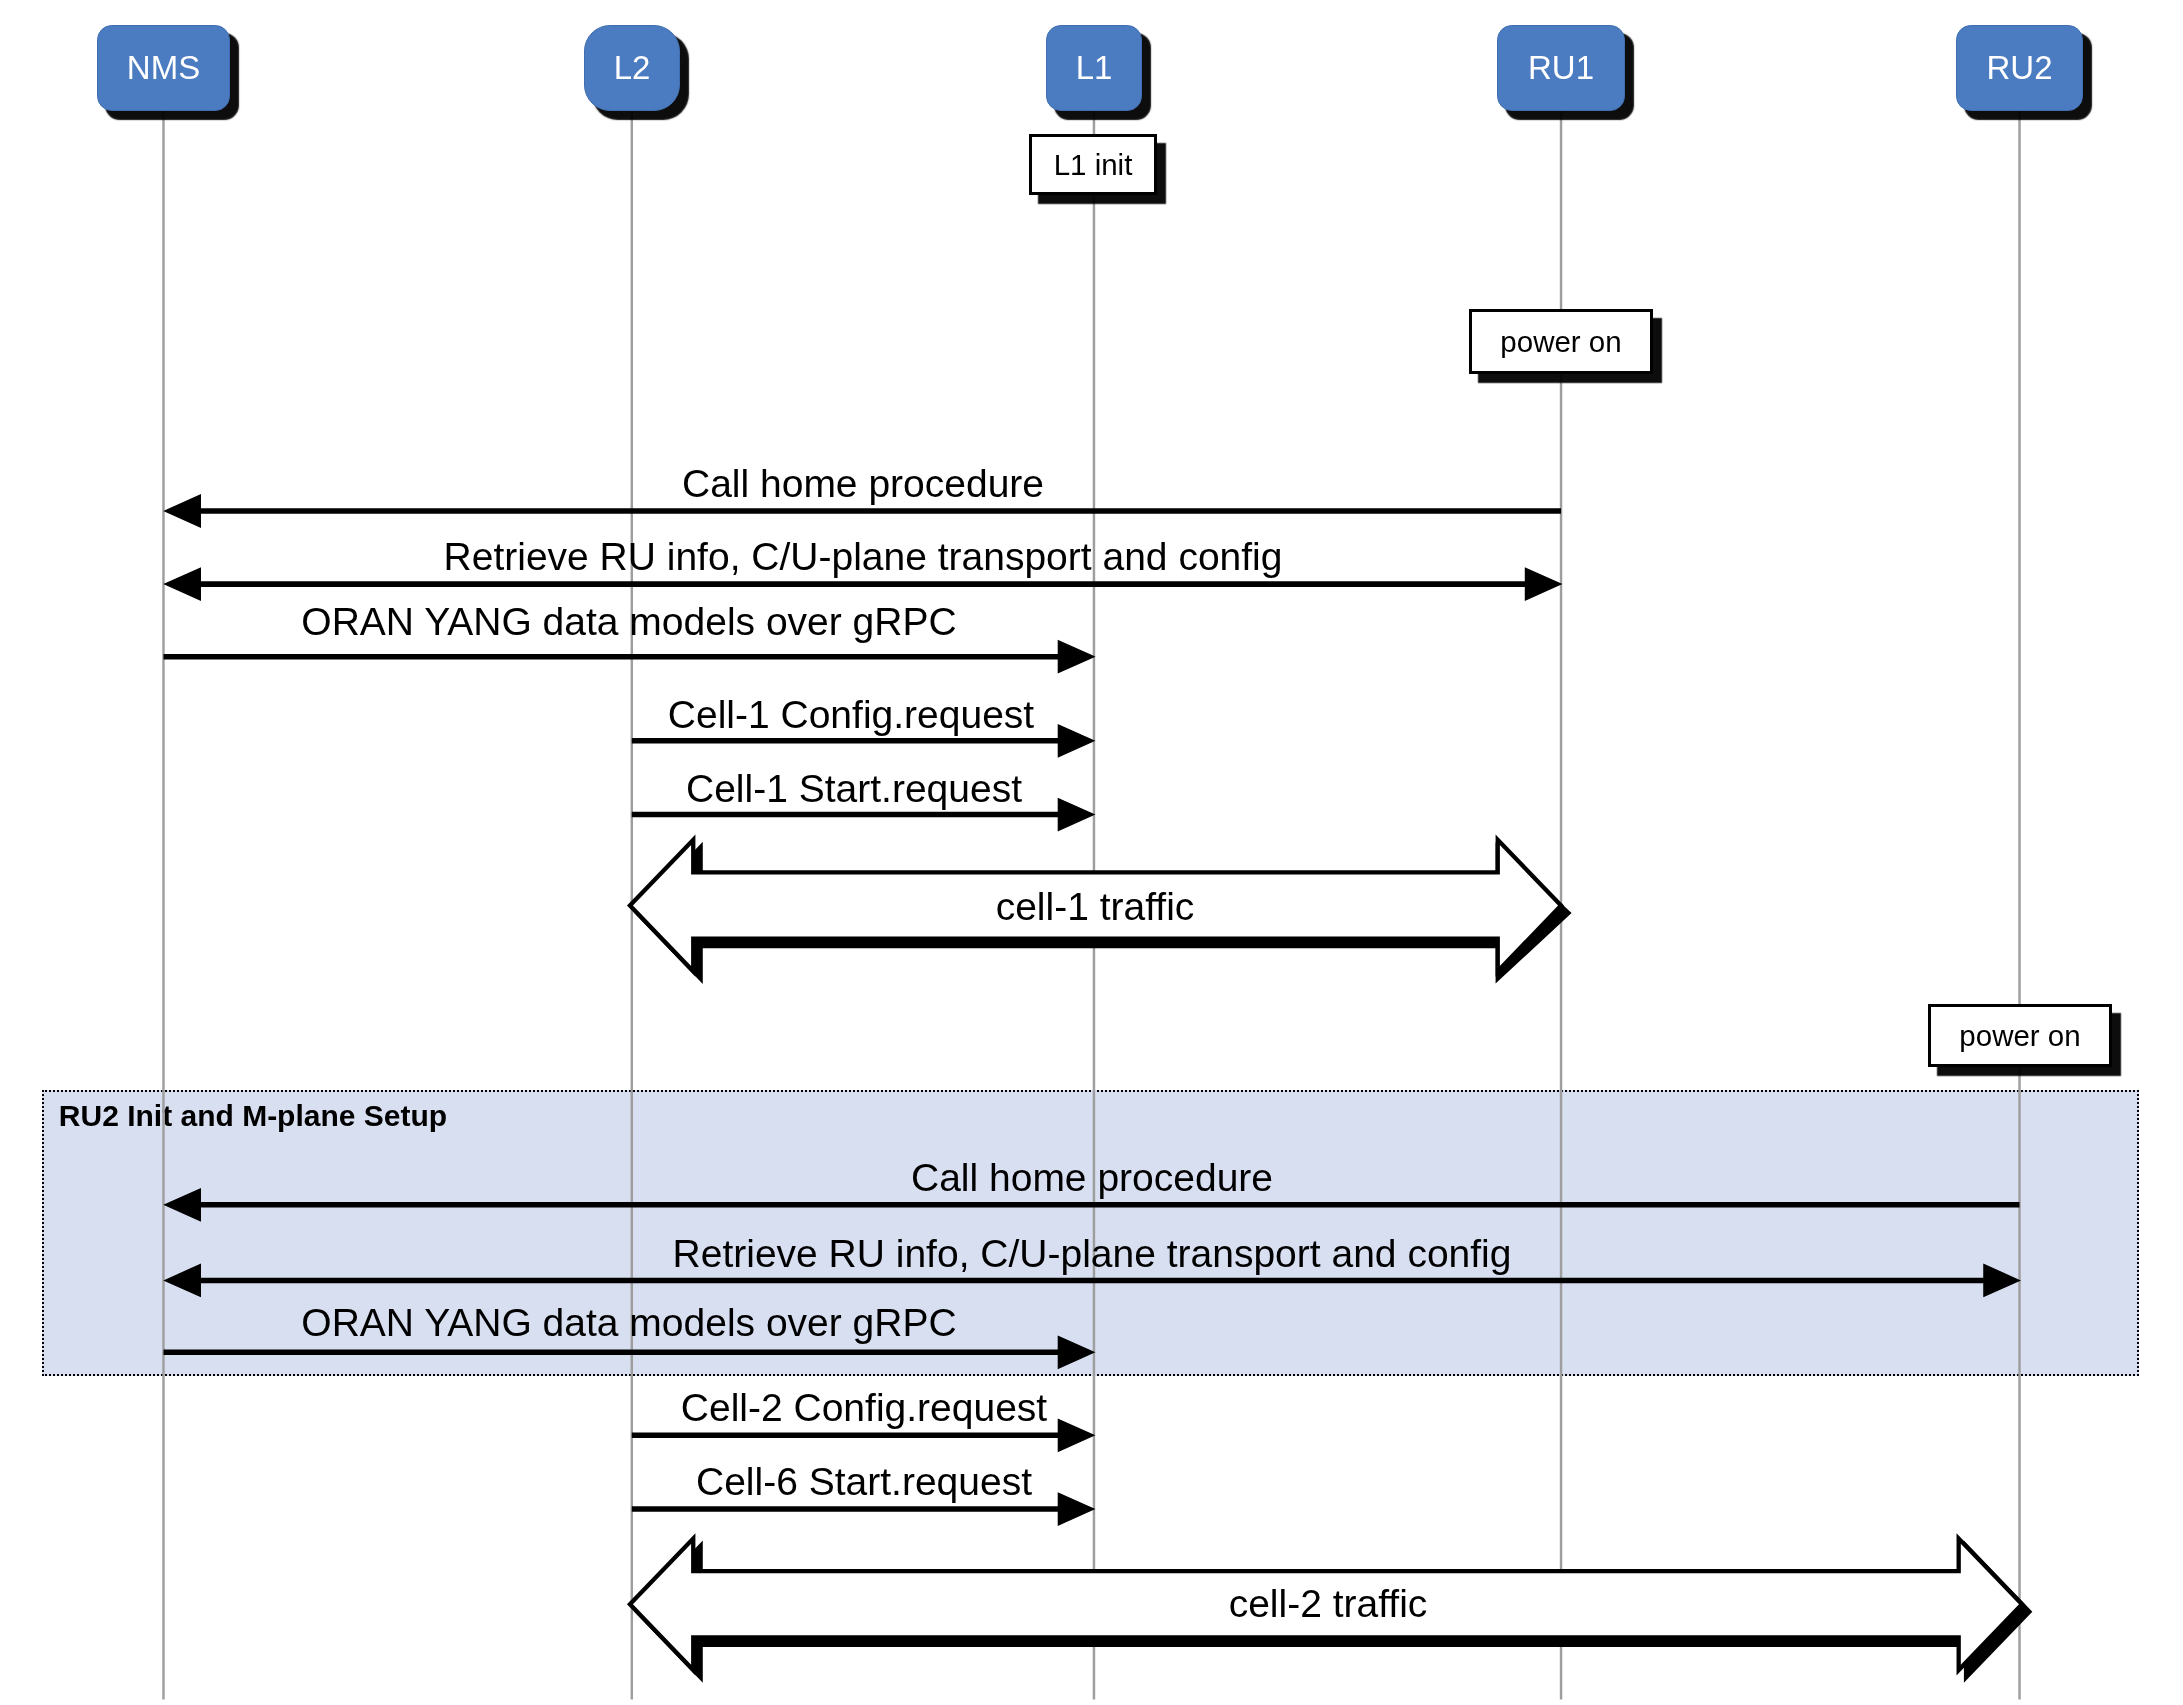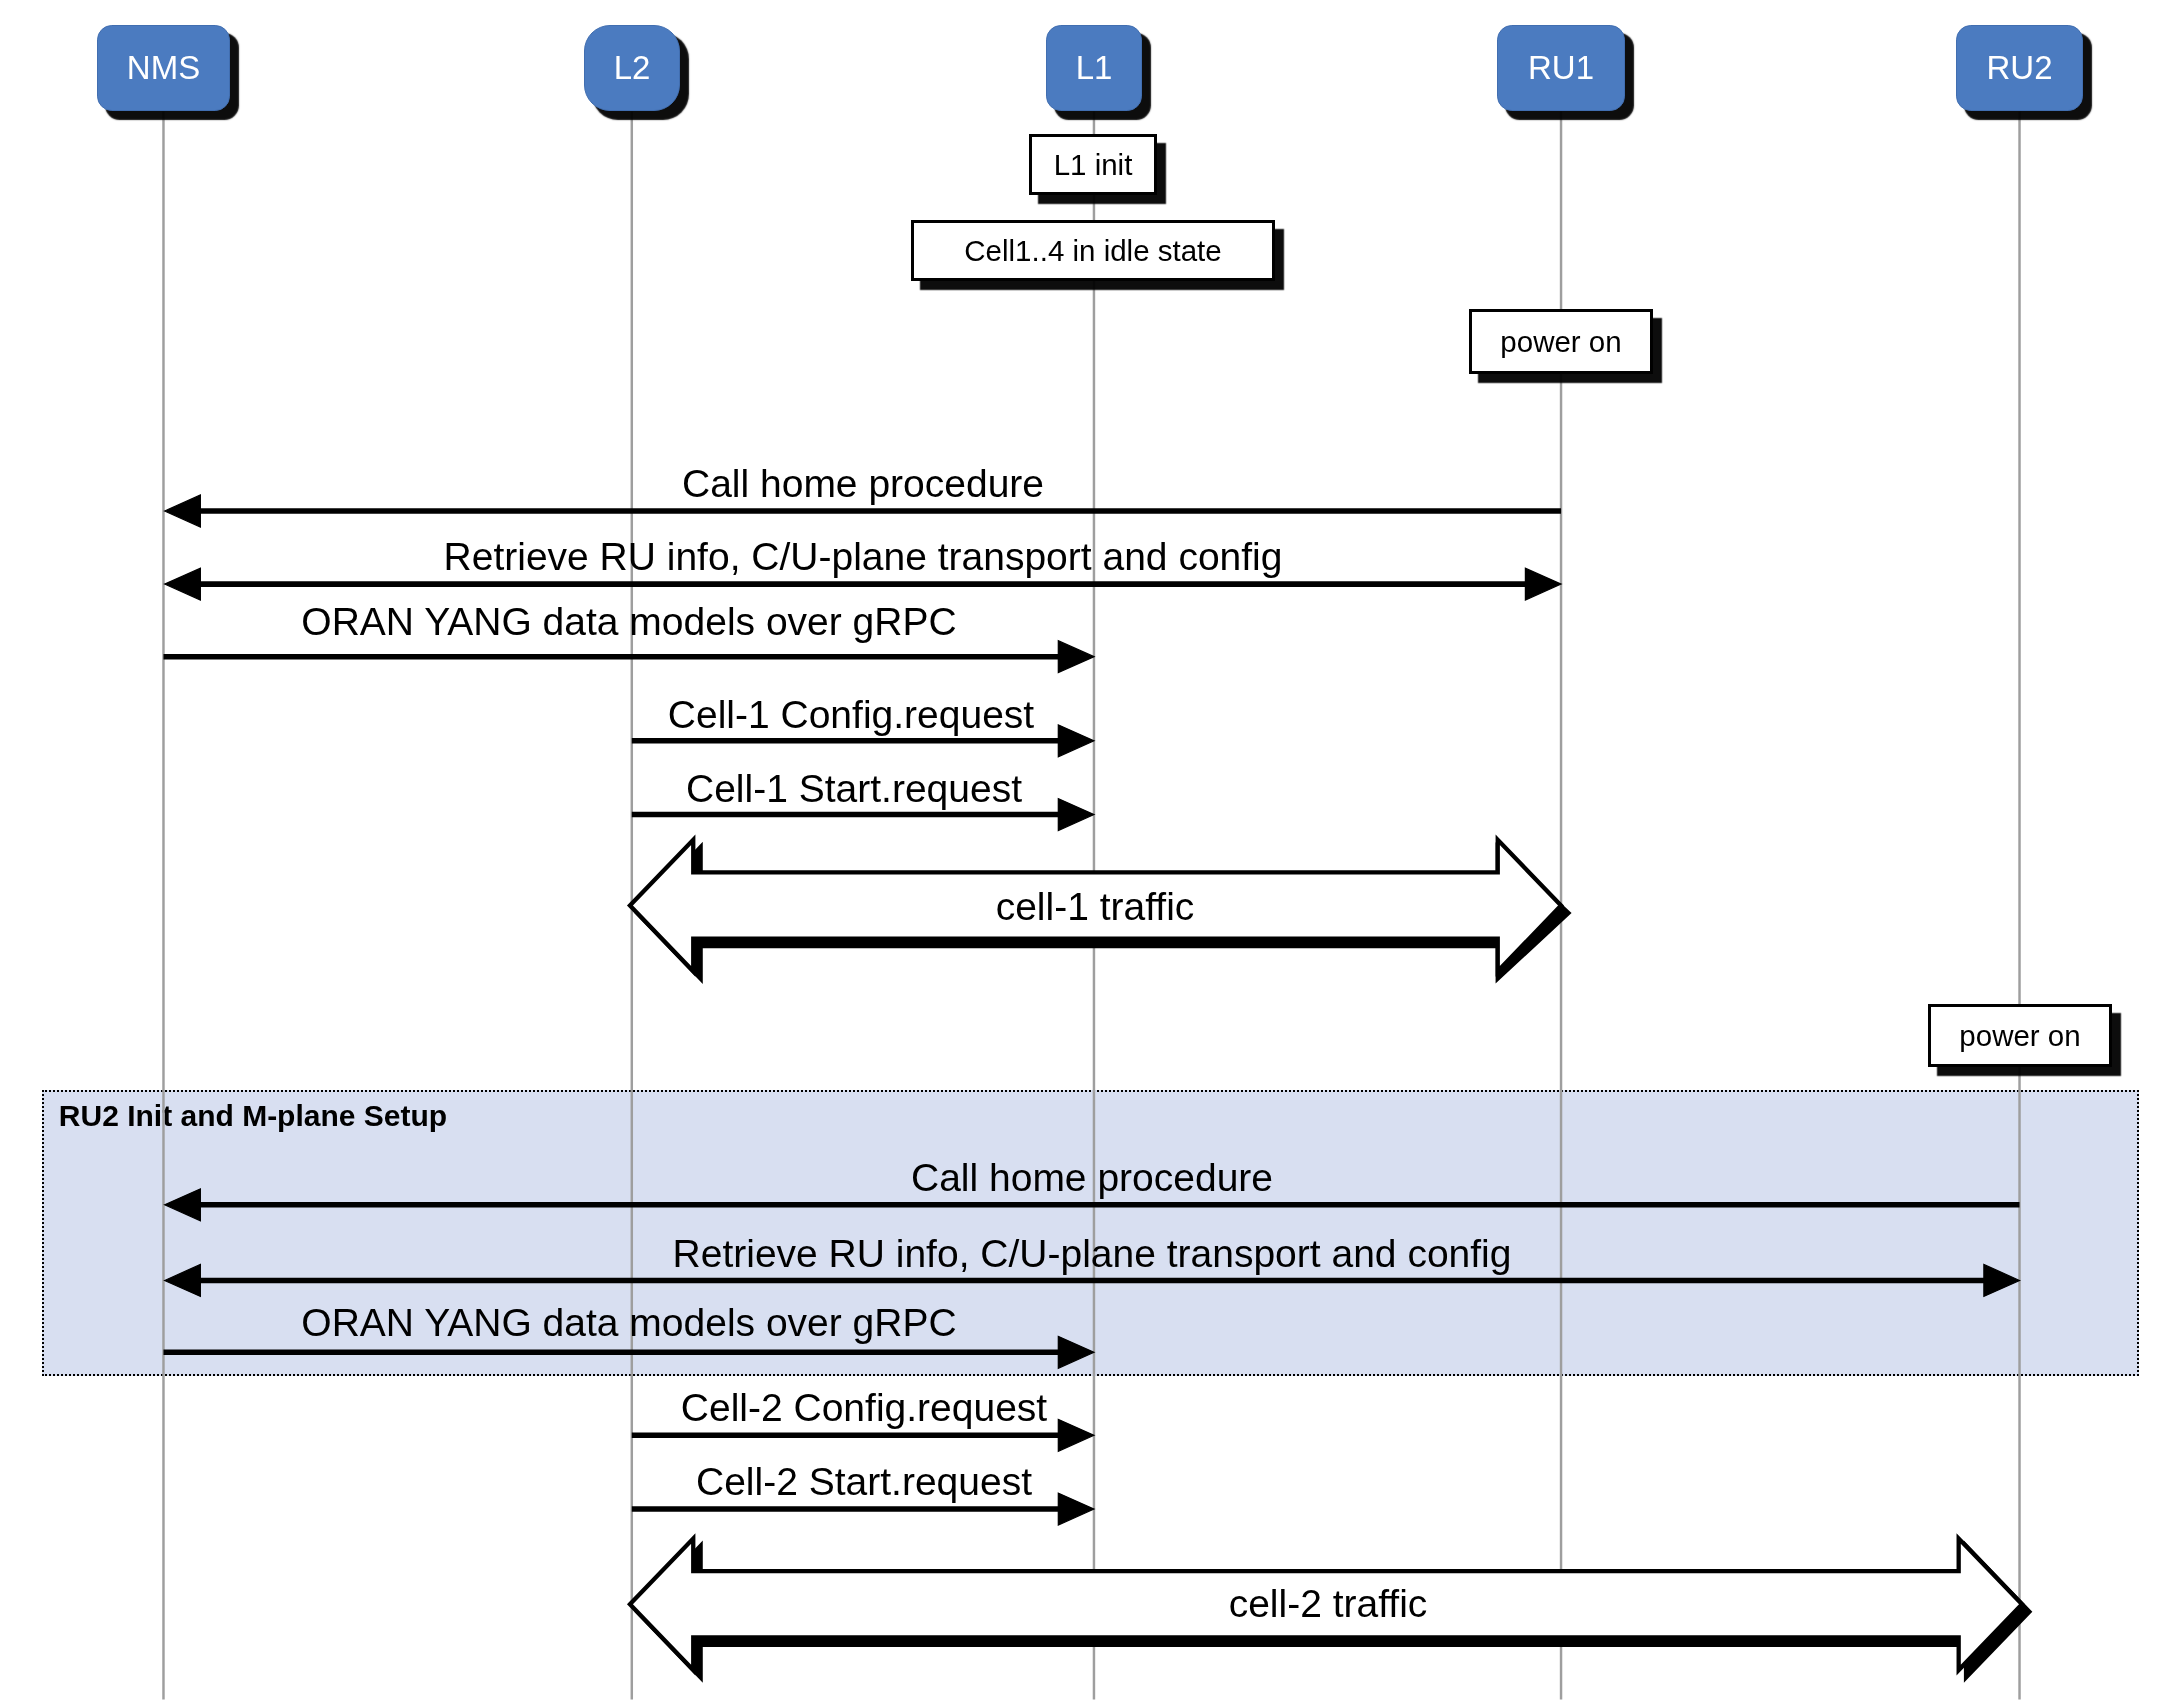--- a/index.html
+++ b/index.html
@@ -159,31 +159,30 @@
       <span>L1</span>
     </div>
   <div class="actor" style="left:1497px;width:128px;">
       <span>RU1</span>
     </div>
   <div class="actor" style="left:1956px;width:127px;">
       <span>RU2</span>
     </div>
 
   <div class="note" style="left:1029px;top:134px;width:128px;height:61px;">L1 init</div>
-  <div class="note" style="left:911px;top:220px;width:364px;height:61px;">Cell1..4 in idle state</div>
   <div class="note" style="left:1469px;top:309px;width:184px;height:65px;">power on</div>
   <div class="note" style="left:1928px;top:1004px;width:184px;height:63px;">power on</div>
 
   <div class="msg-label" style="left:863px;top:484px;">Call home procedure</div>
   <div class="msg-label" style="left:863px;top:557px;">Retrieve RU info, C/U-plane transport and config</div>
   <div class="msg-label" style="left:629px;top:622px;">ORAN YANG data models over gRPC</div>
   <div class="msg-label" style="left:851px;top:715px;">Cell-1 Config.request</div>
   <div class="msg-label" style="left:854px;top:789px;">Cell-1 Start.request</div>
   <div class="msg-label" style="left:1095px;top:907px;">cell-1 traffic</div>
   <div class="msg-label" style="left:1092px;top:1178px;">Call home procedure</div>
   <div class="msg-label" style="left:1092px;top:1254px;">Retrieve RU info, C/U-plane transport and config</div>
   <div class="msg-label" style="left:629px;top:1323px;">ORAN YANG data models over gRPC</div>
   <div class="msg-label" style="left:864px;top:1408px;">Cell-2 Config.request</div>
-  <div class="msg-label" style="left:864px;top:1482px;">Cell-2 Start.request</div>
+  <div class="msg-label" style="left:864px;top:1482px;">Cell-6 Start.request</div>
   <div class="msg-label" style="left:1328px;top:1604px;">cell-2 traffic</div>
 
 </div>
 
 
 </body></html>

